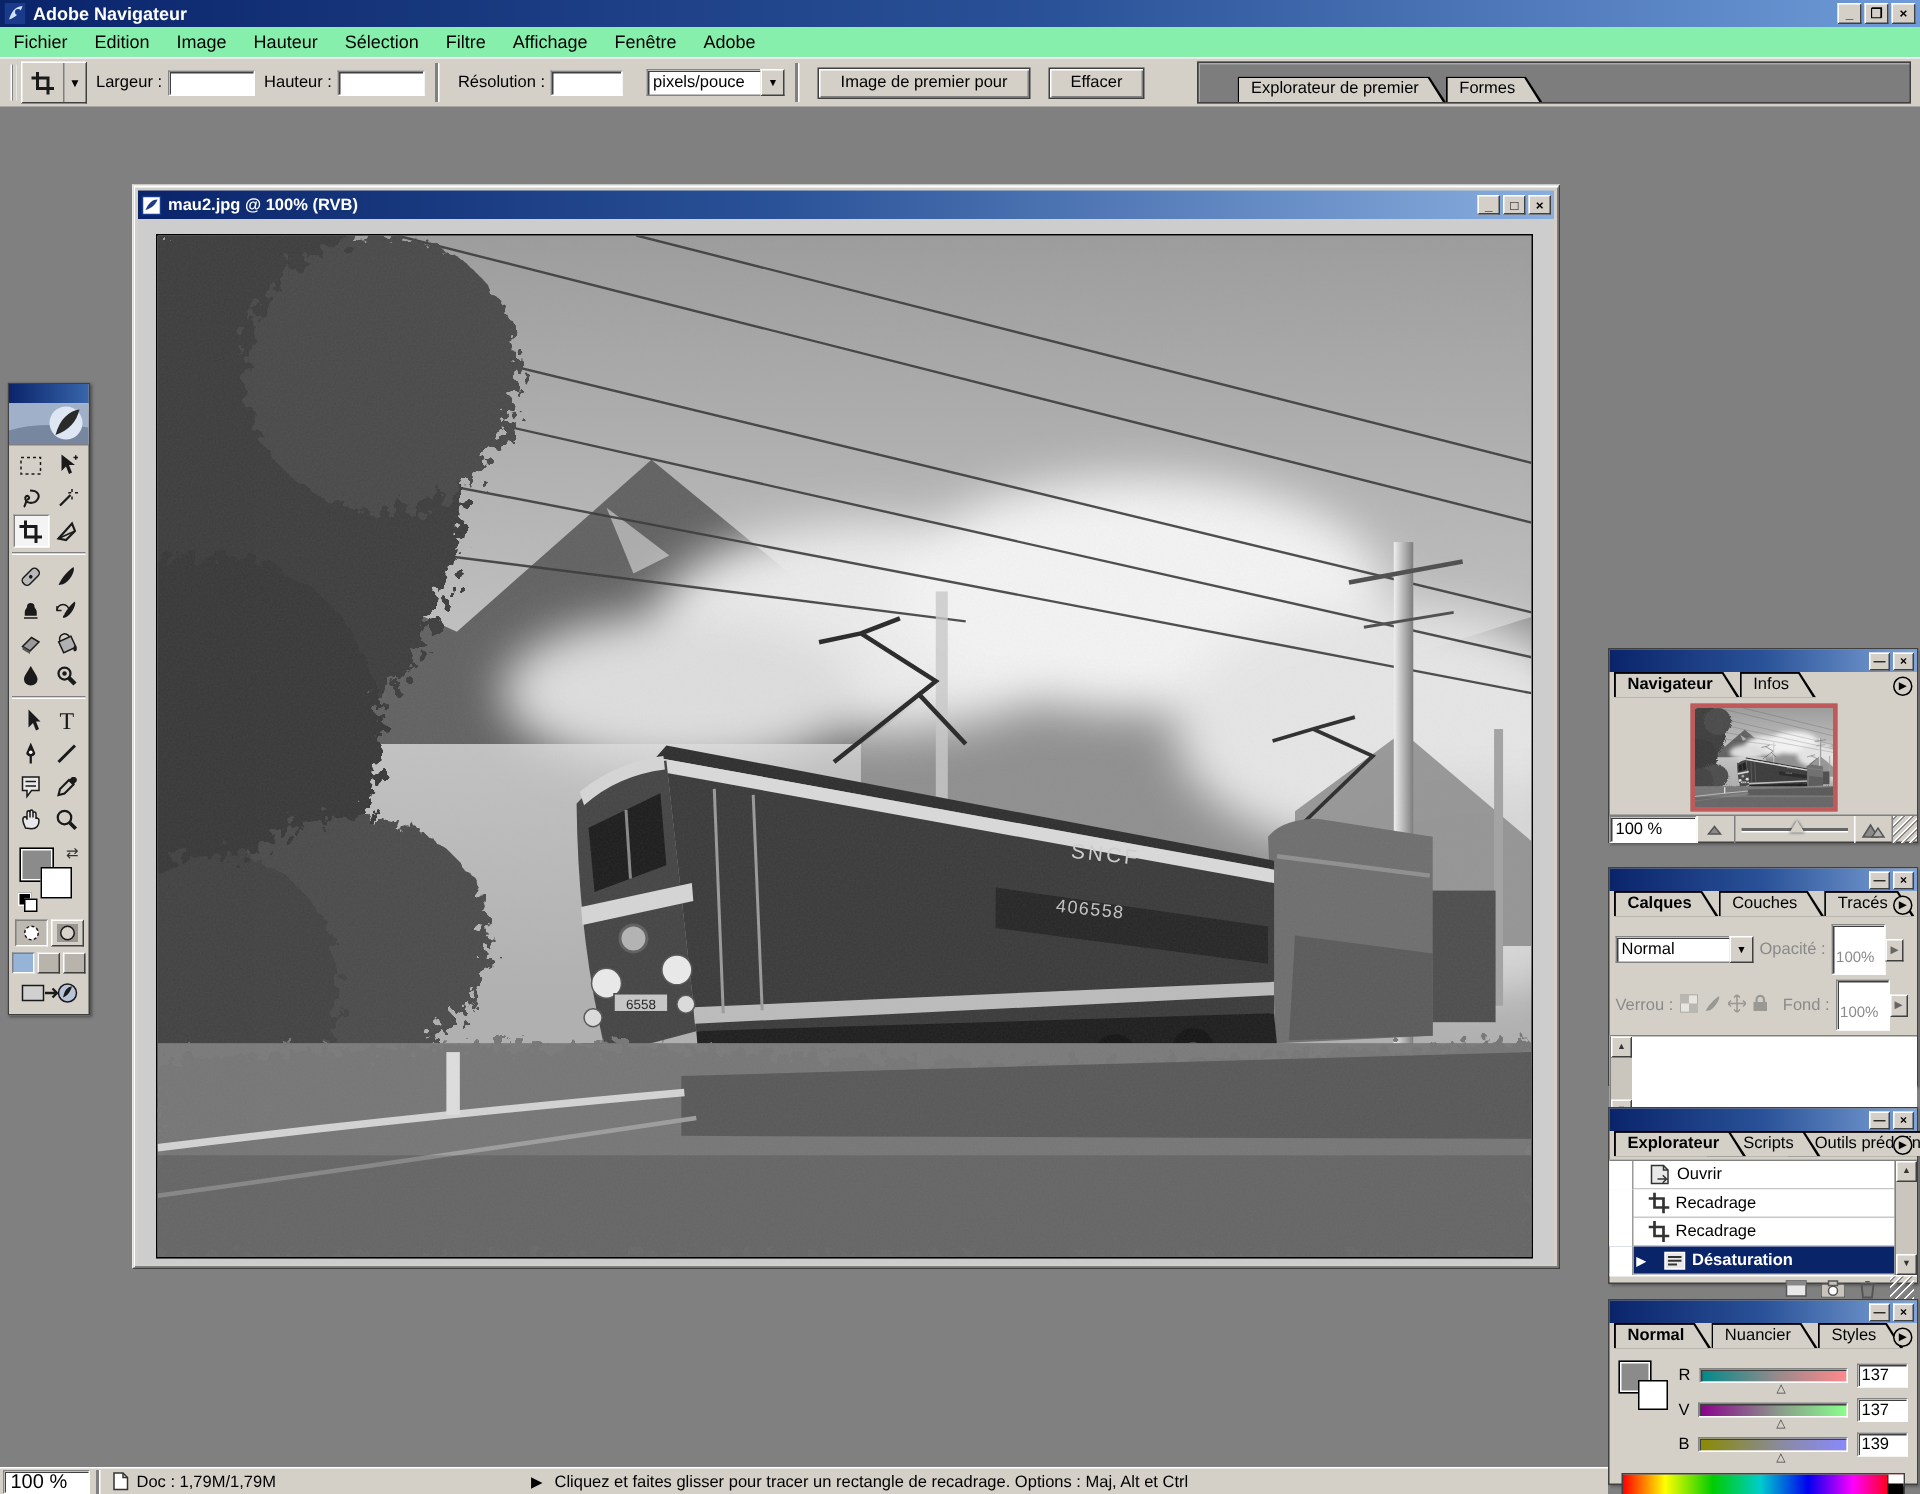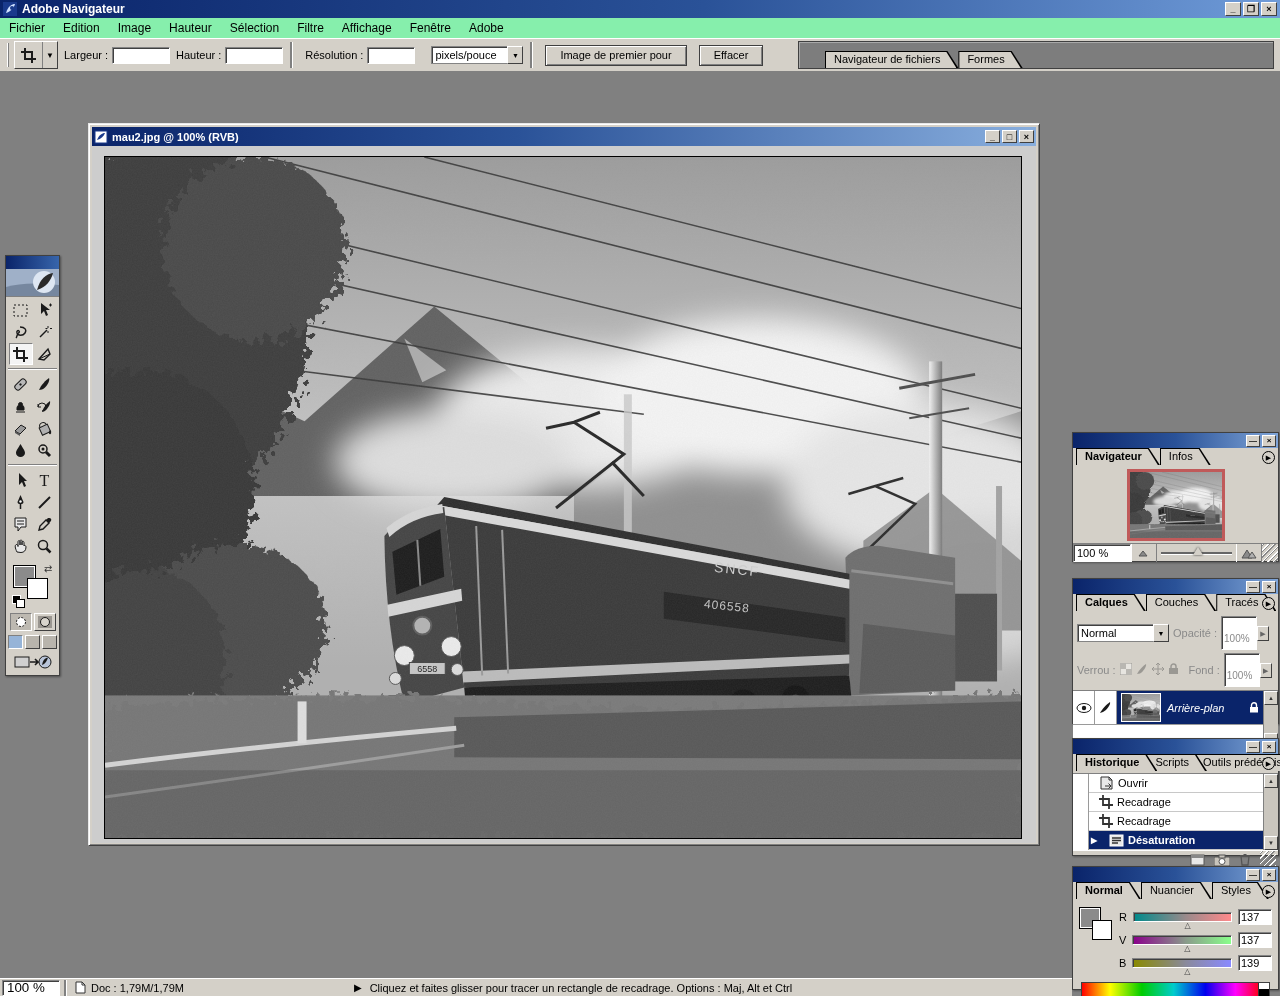--- a/index.html
+++ b/index.html
@@ -279,21 +279,21 @@
   <div class="select" style="margin-left:16px">
     <span class="selval">pixels/pouce</span>
     <span class="selarr">▼</span>
   </div>
   <div class="vsep"></div>
   <button class="pbutton">Image de premier pour</button>
   <button class="pbutton">Effacer</button>
   <div class="well">
     <div class="tab">
         <span class="tabbg"></span>
-        <span class="tabtx">Navigateur de fichiers</span>
+        <span class="tabtx">Explorateur de premier</span>
       </div>
     <div class="tab">
         <span class="tabbg"></span>
         <span class="tabtx">Formes</span>
       </div>
   </div>
 </div>
 
 <div class="toolbox">
   <div class="tbtitle"></div>
@@ -586,45 +586,20 @@
           <rect x="1" y="5" width="9" height="6" fill="#555"></rect>
           <path d="M3 5 V3.5 a2.5 2.5 0 0 1 5 0 V5" fill="none" stroke="#555" stroke-width="1.5"></path>
         </svg></span>
     <span class="dim" style="margin-left:6px">Fond :</span>
     <span class="valbox">
         <span class="vb sunken">100%</span>
         <span class="va">▶</span>
       </span>
   </div>
   <div class="layerlist">
-    <div style="flex:1">
-      <div class="layerrow">
-        <div class="lcell">
-            <svg width="16" height="10">
-              <ellipse cx="8" cy="5" rx="7" ry="4.5" fill="#fff" stroke="#1a1a1a"></ellipse>
-              <circle cx="8" cy="5" r="2.2" fill="#1a1a1a"></circle>
-            </svg>
-          </div>
-        <div class="lcell">
-            <svg width="13" height="13">
-              <path d="M1 12 C3 8 8 3 11 1 C12 3 8 9 4 11 Z" fill="#1a1a1a"></path>
-            </svg>
-          </div>
-        <div class="lsel">
-          <span class="lthumb"><svg width="38" height="27" viewBox="0 0 918 683" preserveAspectRatio="none">
-                <use href="#scene"></use>
-              </svg></span>
-          <span class="lname">Arrière-plan</span>
-          <svg width="10" height="11">
-              <rect x="1" y="5" width="8" height="5.5" fill="#fff"></rect>
-              <path d="M2.5 5 V3.3 a2.3 2.3 0 0 1 5 0 V5" fill="none" stroke="#fff" stroke-width="1.4"></path>
-            </svg>
-        </div>
-      </div>
-    </div>
     <div class="vscroll">
       <div class="sbtn">▲</div>
       <div class="sbtn">▼</div>
     </div>
   </div>
   <div class="pbottom">
     <span><svg width="12" height="14">
           <text x="3" y="12" font-size="13" font-style="italic" font-family="Liberation Serif, serif" fill="#555">ƒ</text>
         </svg></span>
     <span><svg width="16" height="12">
@@ -652,21 +627,21 @@
 </div>
 
 <div class="palette" style="top:738px;height:118px">
   <div class="ptitle">
     <div class="pbtn">—</div>
     <div class="pbtn">×</div>
   </div>
   <div class="ptabs">
     <div class="tab act" style="z-index:3">
         <span class="tabbg"></span>
-        <span class="tabtx">Historique</span>
+        <span class="tabtx">Explorateur</span>
       </div>
     <div class="tab" style="z-index:2;margin-left:-26px;padding-left:24px">
         <span class="tabbg"></span>
         <span class="tabtx">Scripts</span>
       </div>
     <div class="tab" style="z-index:1;margin-left:-22px;padding-left:18px">
         <span class="tabbg"></span>
         <span class="tabtx">Outils prédéfinis</span>
       </div>
     <div class="pmenu" style="z-index:4">▶</div>

